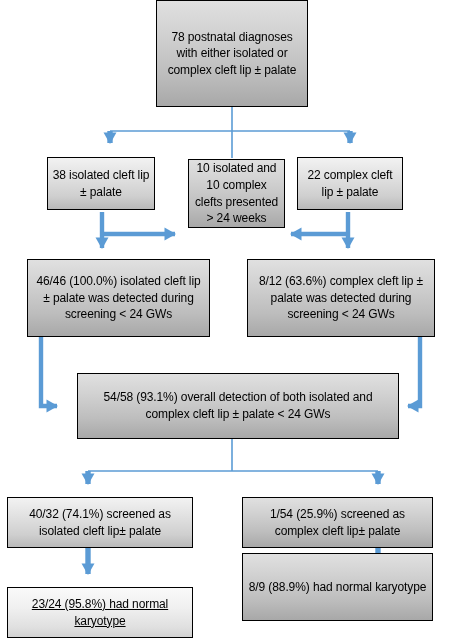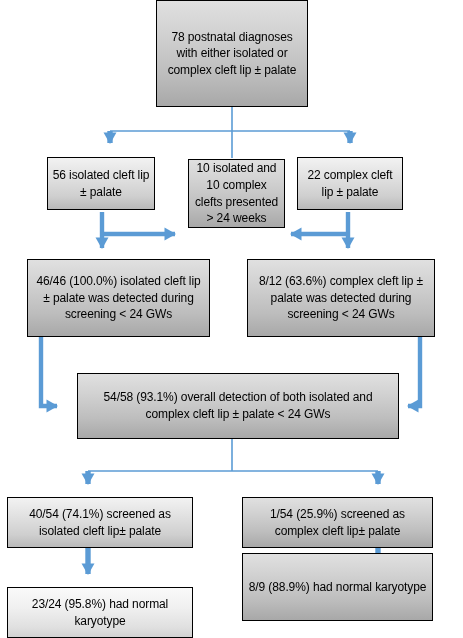--- a/index.html
+++ b/index.html
@@ -57,21 +57,21 @@
   
   #n-root      { left: 156px; top: 0px;   width: 152px; height: 107px; }
   #n-iso       { left: 47px;  top: 157px; width: 108px; height: 53px; }
   #n-late      { left: 188px; top: 159px; width: 97px;  height: 69px; }
   #n-complex   { left: 297px; top: 157px; width: 106px; height: 53px; }
   #n-detiso    { left: 27px;  top: 259px; width: 183px; height: 78px; }
   #n-detcmp    { left: 247px; top: 259px; width: 188px; height: 78px; align-items: center; }
   #n-overall   { left: 77px;  top: 373px; width: 322px; height: 66px; }
   #n-scriso    { left: 7px;   top: 497px; width: 186px; height: 51px; }
   #n-srccmp    { left: 242px; top: 497px; width: 191px; height: 51px; }
-  #n-karyiso   { left: 7px;   top: 587px; width: 186px; height: 51px; }
+  #n-karyiso   { left: 7px;   top: 587px; width: 186px; height: 51px; text-decoration: underline; }
   #n-karycmp   { left: 242px; top: 553px; width: 191px; height: 68px; }
 </style>
 </head>
 <body>
 
 <div id="flowchart">
 
   <svg class="connectors" viewBox="0 0 463 638" width="463" height="638" xmlns="http://www.w3.org/2000/svg">
     <defs>
       <marker id="arrowThin" markerWidth="9" markerHeight="9" refX="7.2" refY="4.5" orient="auto" markerUnits="userSpaceOnUse">
@@ -122,21 +122,21 @@
     <g>
       <line x1="378" y1="548" x2="378" y2="574" stroke="#5B9BD5" stroke-width="5.4" marker-end="url(#arrowFat)"></line>
     </g>
   </svg>
 
   <div class="node dark" id="n-root">
     <span>78 postnatal diagnoses with either isolated or complex cleft lip ± palate</span>
   </div>
 
   <div class="node" id="n-iso">
-    <span>56 isolated cleft lip ± palate</span>
+    <span>38 isolated cleft lip ± palate</span>
   </div>
 
   <div class="node dark" id="n-late">
     <span>10 isolated and 10 complex clefts presented &gt; 24 weeks</span>
   </div>
 
   <div class="node" id="n-complex">
     <span>22 complex cleft lip ± palate</span>
   </div>
 
@@ -146,21 +146,21 @@
 
   <div class="node dark" id="n-detcmp">
     <span>8/12 (63.6%) complex cleft lip ± palate was detected during screening &lt; 24 GWs</span>
   </div>
 
   <div class="node dark" id="n-overall">
     <span>54/58 (93.1%) overall detection of both isolated and complex cleft lip ± palate &lt; 24 GWs</span>
   </div>
 
   <div class="node" id="n-scriso">
-    <span>40/54 (74.1%) screened as isolated cleft lip± palate</span>
+    <span>40/32 (74.1%) screened as isolated cleft lip± palate</span>
   </div>
 
   <div class="node dark" id="n-srccmp">
     <span>1/54 (25.9%) screened as complex cleft lip± palate</span>
   </div>
 
   <div class="node light" id="n-karyiso">
     <span>23/24 (95.8%) had normal karyotype</span>
   </div>
 

